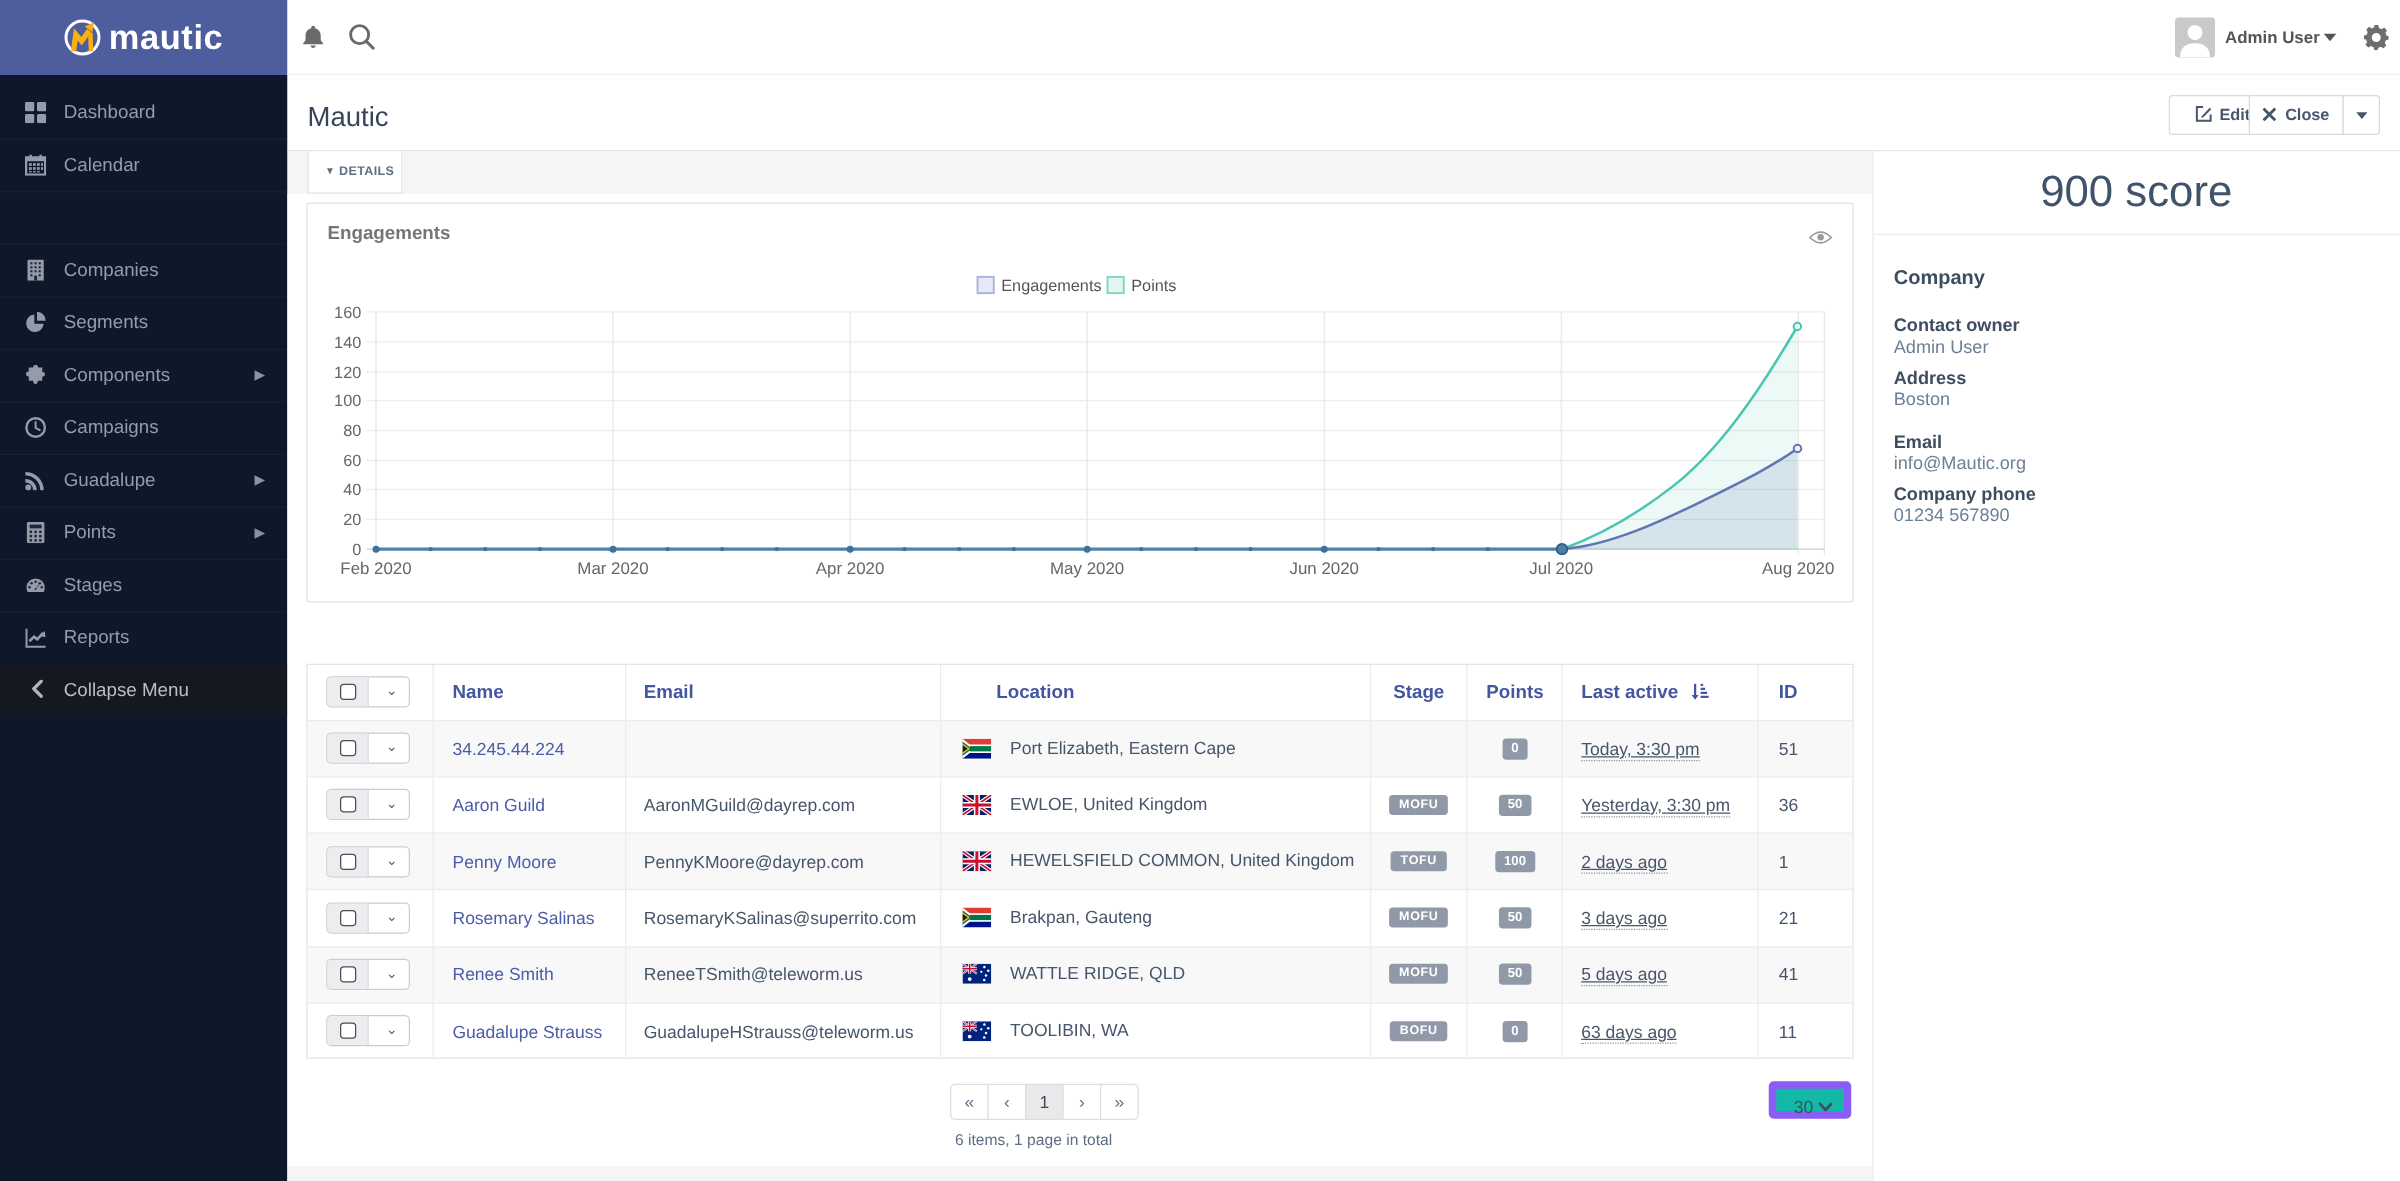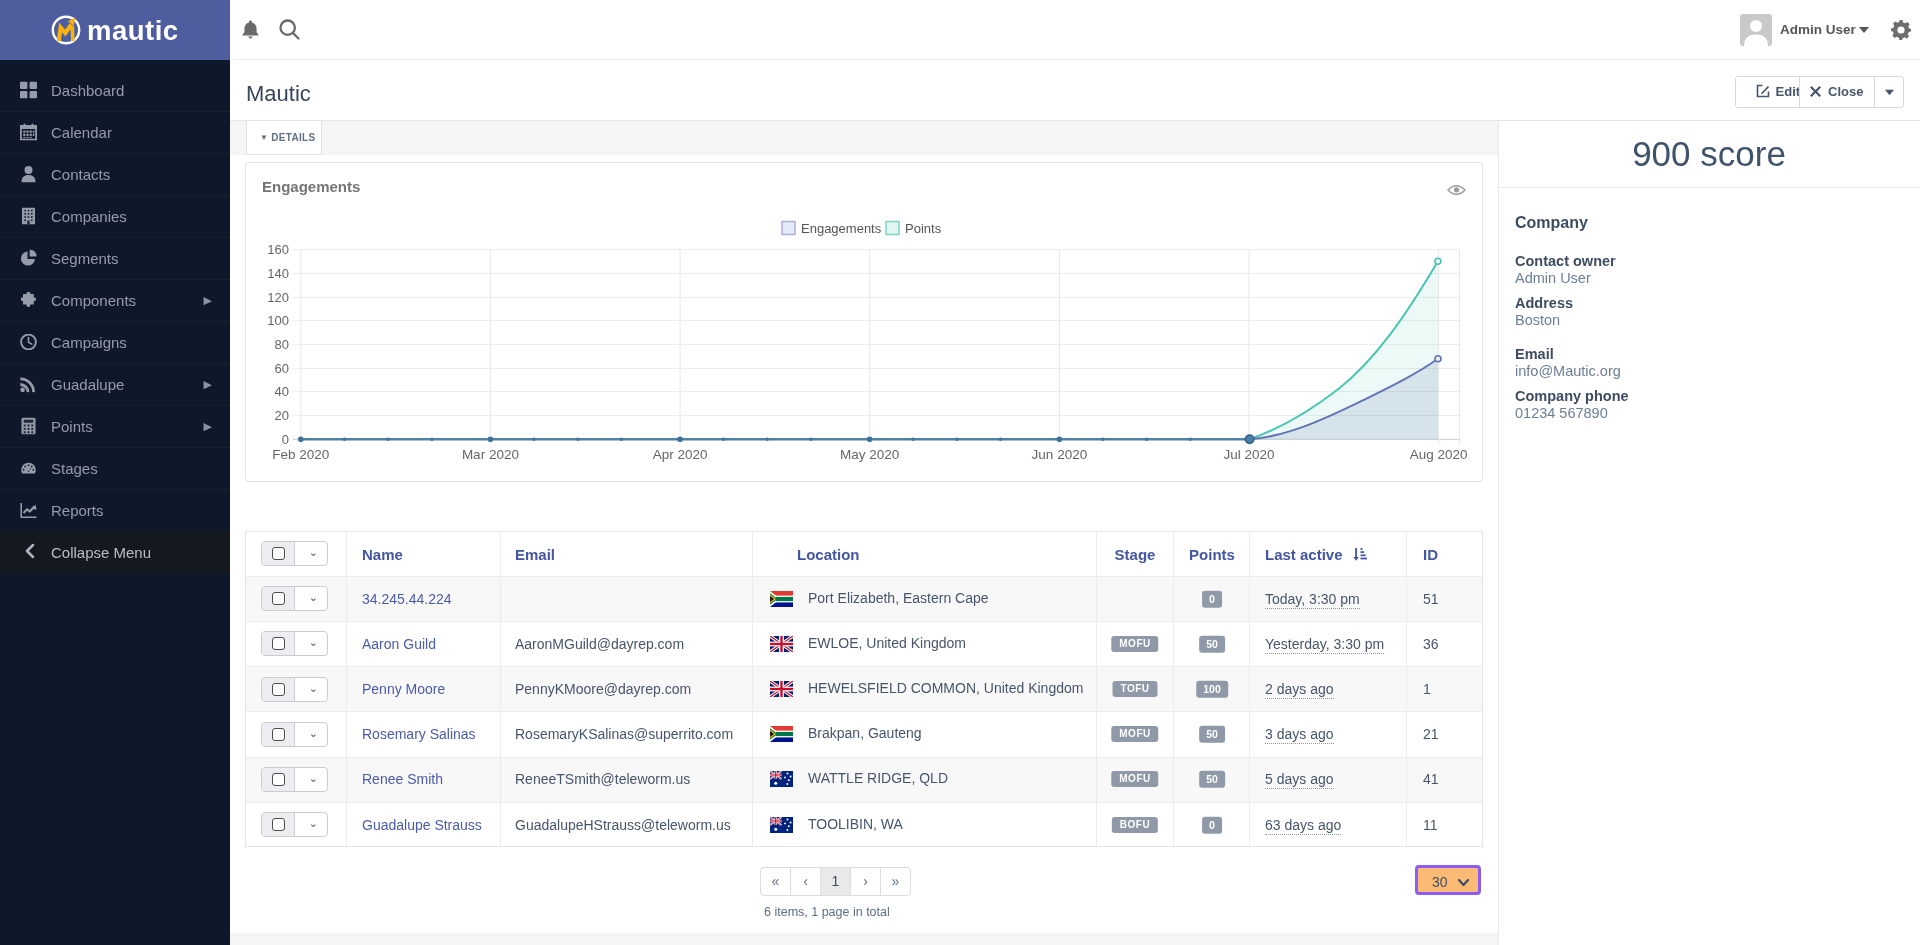--- a/index.html
+++ b/index.html
@@ -15,21 +15,21 @@
 .vline{position:absolute;top:0;bottom:0;width:1px;background:#ececec}
 .hline{position:absolute;left:0;right:0;height:1px;background:#ececec}
 .cell{position:absolute;transform:translateY(-50%);font-size:14px;color:#47556a;white-space:nowrap}
 .link{color:#4b5ba9}
 .badge{position:absolute;transform:translate(-50%,-50%);background:#8f99a7;color:#fff;font-size:10px;font-weight:bold;border-radius:3px;letter-spacing:.5px;padding:3px 8px;line-height:1}
 .pbadge{position:absolute;transform:translate(-50%,-50%);background:#8f99a7;color:#fff;font-size:10.5px;font-weight:bold;border-radius:3px;padding:3px 7px;line-height:1}
 .ckbtn{position:absolute;width:67px;height:25px;border:1px solid #ccc;border-radius:4px;background:#fff}
 .ckbtn .lft{position:absolute;left:0;top:0;width:33px;height:23px;background:#ebedf0;border-right:1px solid #ccc;border-radius:3px 0 0 3px}
 .ckbtn .box{position:absolute;left:10px;top:5px;width:13px;height:13px;background:#fff;border:1.5px solid #4d4d4d;border-radius:3px}
 .ckbtn .car{position:absolute;right:9px;top:4px;color:#47566b;font-size:11px}
-.lactive{border-bottom:1px dotted #8c98a5;padding-bottom:1px}
+.lactive{text-decoration:underline;border-bottom:1px dotted #8c98a5;padding-bottom:1px}
 .pgbtn{position:absolute;width:31px;height:29px;background:#fff;border:1px solid #ddd;color:#5f7088;font-size:14px;text-align:center;line-height:27px}
 .rp-lbl{position:absolute;font-size:14.5px;font-weight:bold;color:#3e4d62;transform:translateY(-50%)}
 .rp-val{position:absolute;font-size:14.5px;color:#6d7f96;transform:translateY(-50%)}
 </style>
 </head>
 <body>
 
 <div class="a" style="left:0;top:0;width:230px;height:60px;background:#4e5d9d"></div>
 <div class="a" id="logo" style="left:51px;top:15px;width:170px;height:30px">
 <svg width="170" height="30" viewBox="0 0 170 30">
@@ -94,27 +94,20 @@
             <rect x="9.6" y="10.2" width="2.2" height="2.2"></rect>
             <rect x="12.8" y="10.2" width="1.6" height="2.2"></rect>
             <rect x="3.2" y="13.4" width="2.2" height="1"></rect>
             <rect x="6.4" y="13.4" width="2.2" height="1"></rect>
             <rect x="9.6" y="13.4" width="2.2" height="1"></rect>
           </g>
         </svg></span>
       <span class="lbl">Calendar</span>
     </div>
 <div class="sep" style="top:93px"></div>
-<div class="menu-item" style="top:93px">
-      <span class="ico"><svg width="17" height="17" viewBox="0 0 17 17" fill="#959ca9">
-          <circle cx="8.5" cy="4.4" r="4"></circle>
-          <path d="M1.5 17 C1.5 11.8 4.2 9.6 8.5 9.6 C12.8 9.6 15.5 11.8 15.5 17 Z"></path>
-        </svg></span>
-      <span class="lbl">Contacts</span>
-    </div>
 <div class="sep" style="top:135px"></div>
 <div class="menu-item" style="top:135px">
       <span class="ico"><svg width="17" height="17" viewBox="0 0 17 17">
           <path fill="#959ca9" d="M3 0 L14 0 C14.6 0 15 0.4 15 1 L15 17 L2 17 L2 1 C2 0.4 2.4 0 3 0 Z"></path>
           <g fill="#212733">
             <rect x="4.3" y="2.3" width="1.7" height="1.7"></rect>
             <rect x="7.6" y="2.3" width="1.7" height="1.7"></rect>
             <rect x="10.9" y="2.3" width="1.7" height="1.7"></rect>
             <rect x="4.3" y="5.5" width="1.7" height="1.7"></rect>
             <rect x="7.6" y="5.5" width="1.7" height="1.7"></rect>
@@ -518,21 +511,21 @@
 <div class="cell" style="left:1177px;top:293px">11</div>
 </div>
 
 <div class="a" id="pager" style="left:0;top:0">
 <div class="pgbtn" style="left:760px;top:867px;border-radius:4px 0 0 4px">«</div>
 <div class="pgbtn" style="left:790px;top:867px">‹</div>
 <div class="pgbtn" style="left:820px;top:867px;background:#e9e9e9;color:#374a63">1</div>
 <div class="pgbtn" style="left:850px;top:867px">›</div>
 <div class="pgbtn" style="left:880px;top:867px;border-radius:0 4px 4px 0">»</div>
 <div class="a" style="left:764px;top:905px;width:200px;font-size:12.5px;color:#5d6e85">6 items, 1 page in total</div>
-<div class="a" style="left:1415px;top:865px;width:66px;height:30px;background:#fdba74;border:3px solid #8b5cf6;border-radius:4px">
+<div class="a" style="left:1415px;top:865px;width:66px;height:30px;background:#14b8a6;border:6px solid #8b5cf6;border-radius:4px">
 <span style="position:absolute;left:14px;top:6px;font-size:14px;color:#3e4e66">30</span>
 <svg style="position:absolute;right:9px;top:11px" width="11" height="8" viewBox="0 0 11 8">
         <path d="M1 1 L5.5 6 L10 1" fill="none" stroke="#3e4e66" stroke-width="2.2" stroke-linecap="round" stroke-linejoin="round"></path>
       </svg>
 </div>
 </div>
 
 <div class="a" style="left:230px;top:933px;width:1268px;height:12px;background:#f5f5f5"></div>
 
 <div class="a" style="left:1498px;top:121px;width:422px;height:824px;background:#fff;border-left:1px solid #e9e9e9" id="rpanel"></div>

